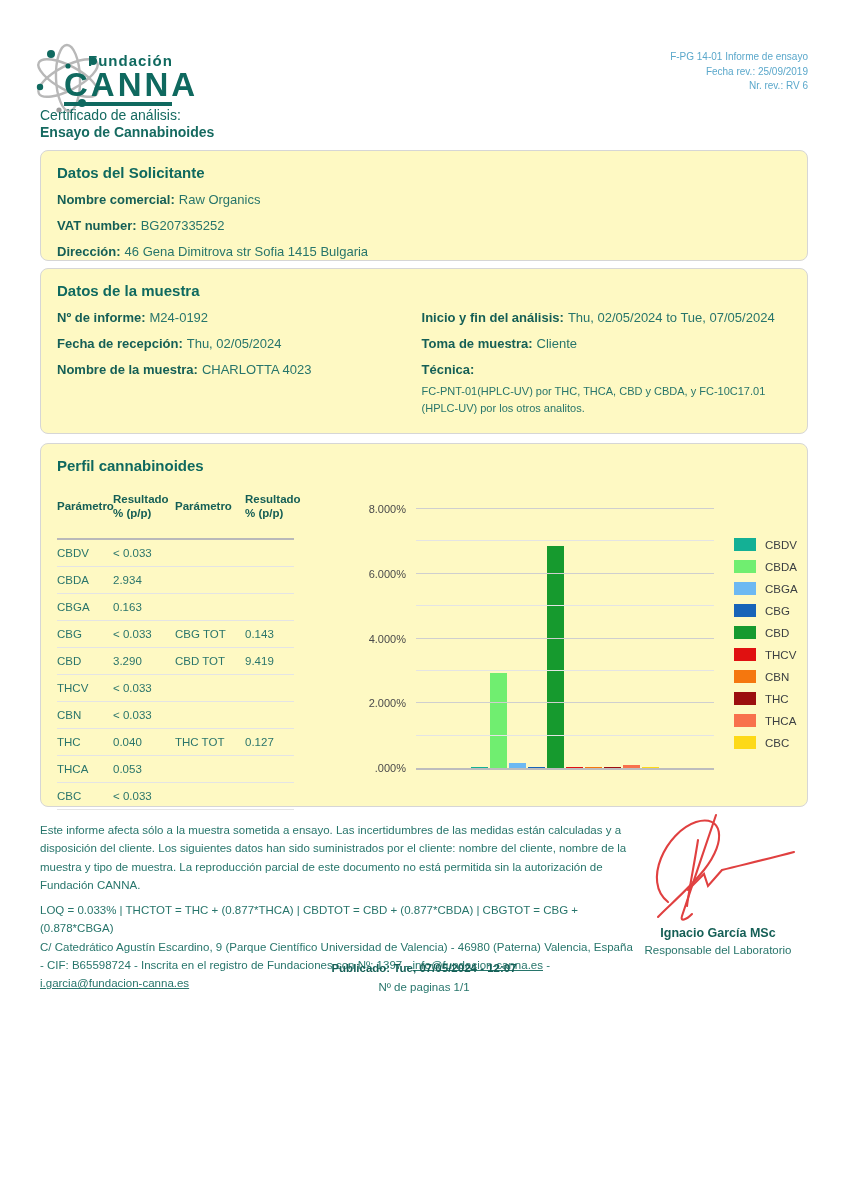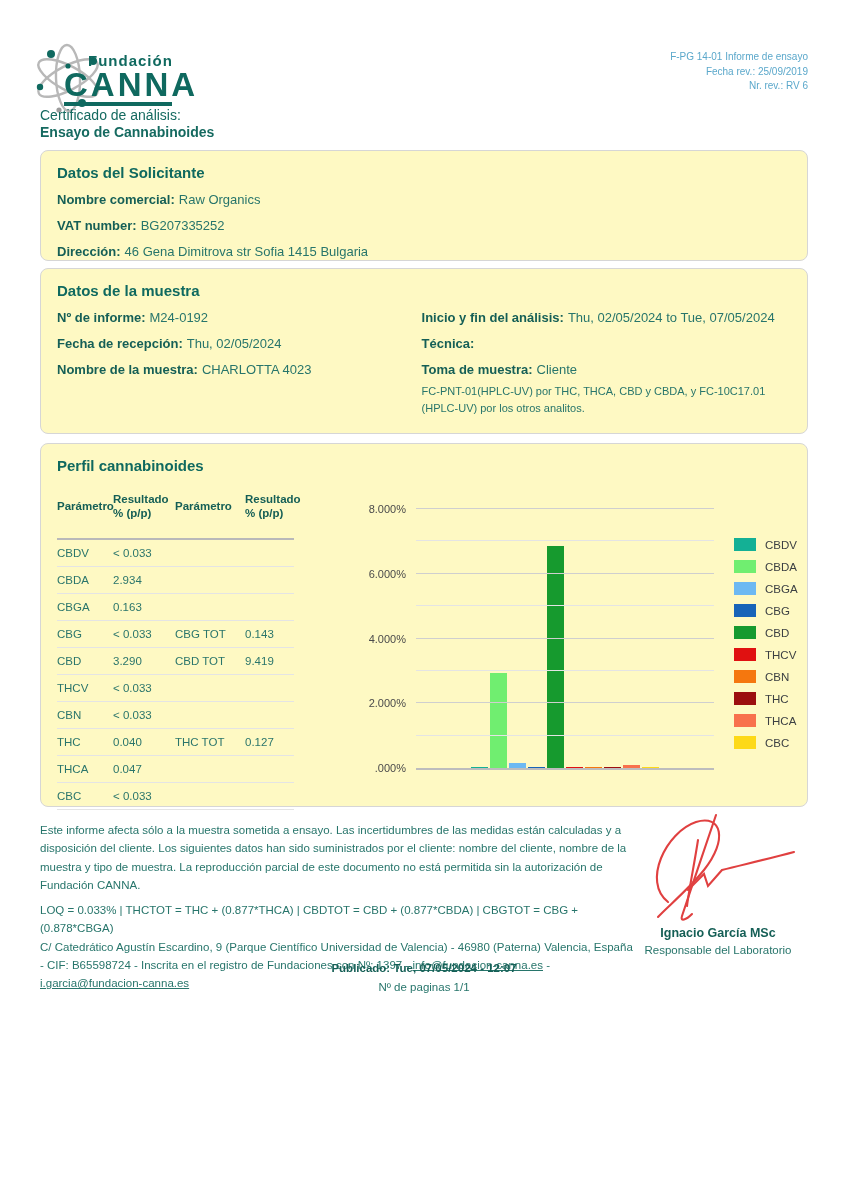--- a/index.html
+++ b/index.html
@@ -145,24 +145,24 @@
           </div>
           <div class="field-row">
             <span class="lbl">Nombre de la muestra:</span><span>CHARLOTTA 4023</span>
           </div>
         </div>
         <div class="col-r">
           <div class="field-row">
             <span class="lbl">Inicio y fin del análisis:</span><span>Thu, 02/05/2024 to Tue, 07/05/2024</span>
           </div>
           <div class="field-row">
+            <span class="lbl">Toma de muestra:</span><span>Cliente</span>
+          </div>
+          <div class="field-row">
             <span class="lbl">Técnica:</span>
-          </div>
-          <div class="field-row">
-            <span class="lbl">Toma de muestra:</span><span>Cliente</span>
           </div>
           <div class="tecnica-body">FC-PNT-01(HPLC-UV) por THC, THCA, CBD y CBDA, y FC-10C17.01 (HPLC-UV) por los otros analitos.</div>
         </div>
       </div>
     </div>
   </div>
 
   <div class="box box3">
     <div class="inner">
       <div class="box-title">Perfil cannabinoides</div>
@@ -229,21 +229,21 @@
             <div></div>
           </div>
           <div class="tr">
             <div>THC</div>
             <div>0.040</div>
             <div>THC TOT</div>
             <div>0.127</div>
           </div>
           <div class="tr">
             <div>THCA</div>
-            <div>0.047</div>
+            <div>0.053</div>
             <div></div>
             <div></div>
           </div>
           <div class="tr">
             <div>CBC</div>
             <div>&lt; 0.033</div>
             <div></div>
             <div></div>
           </div>
         </div>

